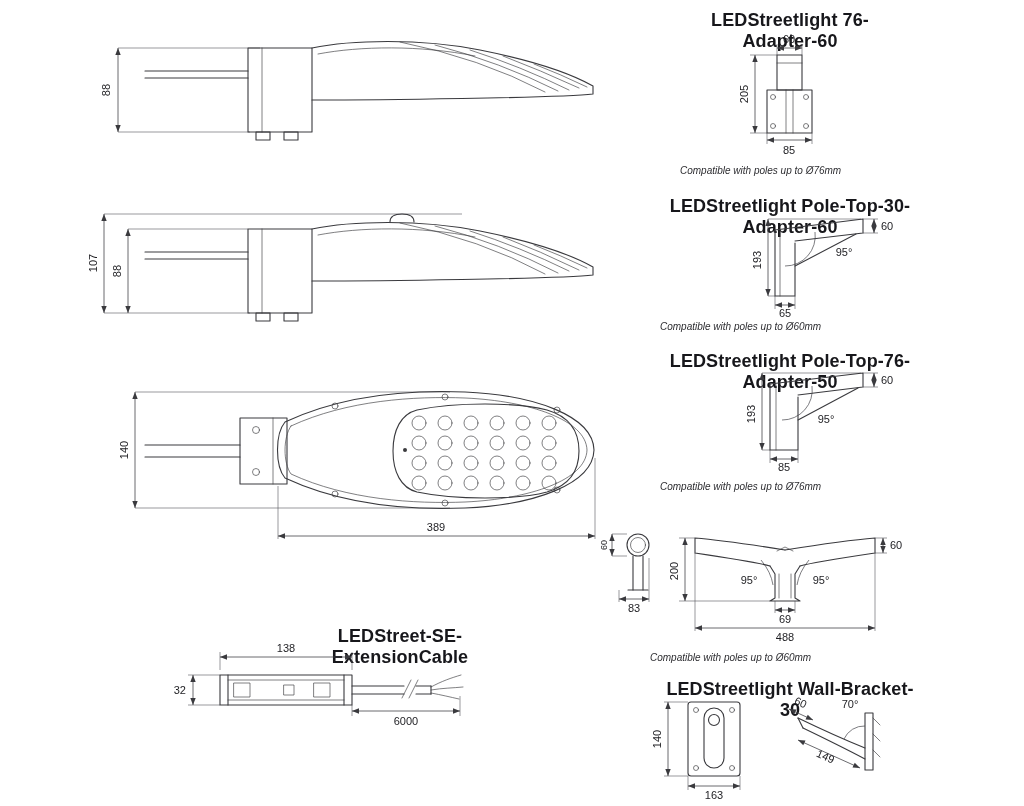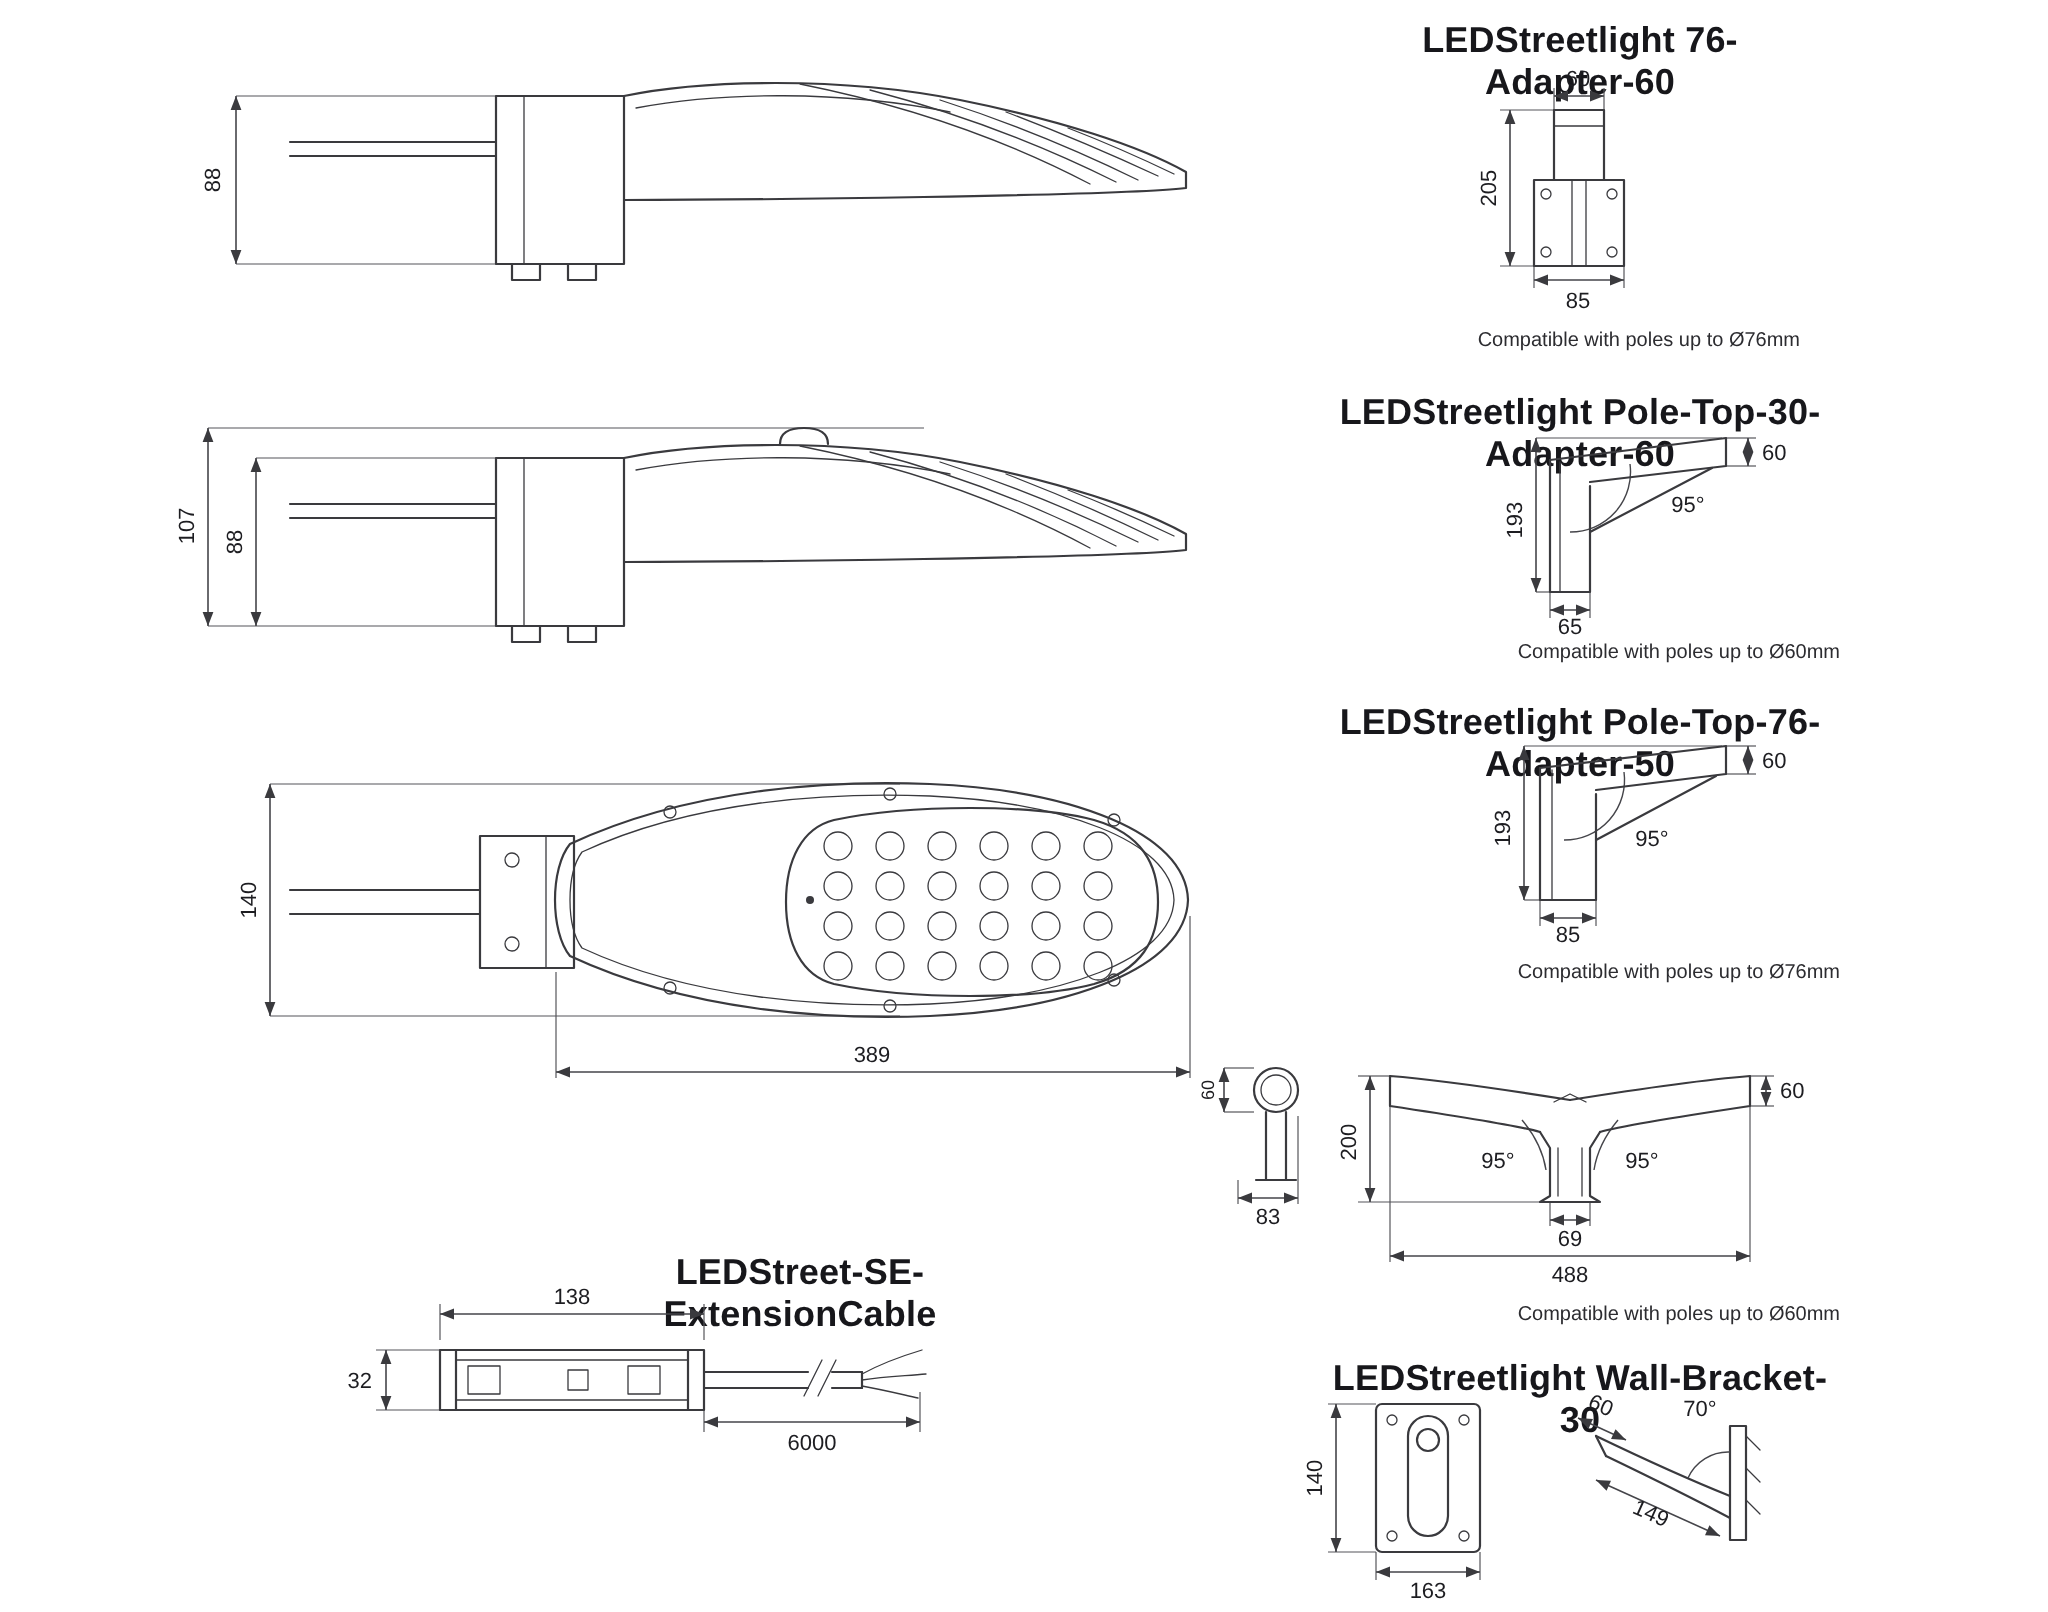--- a/index.html
+++ b/index.html
@@ -1,21 +1,21 @@
 <!DOCTYPE html>
 <html><head>
 <meta charset="utf-8">
 <style>
   *{margin:0;padding:0;box-sizing:border-box}
   html,body{background:#ffffff}
   body{width:1024px;height:806px;position:relative;overflow:hidden;font-family:"Liberation Sans",sans-serif}
   .sheet{position:absolute;inset:0;background:#fff}
   svg.fig{position:absolute;overflow:visible}
   .title{position:absolute;text-align:center;font-size:18px;font-weight:600;color:#17171b;letter-spacing:.1px}
-  .caption{position:absolute;text-align:right;font-size:10px;color:#2c2c30}
+  .caption{position:absolute;text-align:left;font-style:italic;font-size:10px;color:#2c2c30}
   .outline{stroke:#3a3a3e;stroke-width:1.1;fill:none;stroke-linejoin:round;stroke-linecap:round}
   .thin{stroke-width:0.65}
   .ext{stroke:#55555a;stroke-width:0.6;fill:none}
   .dim{stroke:#45454a;stroke-width:0.8;fill:none}
   .arc{stroke:#45454a;stroke-width:0.7;fill:none}
   .dimtxt{font-family:"Liberation Sans",sans-serif;font-size:11px;fill:#1d1d21}
   .sm{font-size:9px}
   .dot{fill:#3a3a3e;stroke:none}
 </style>
 </head>

